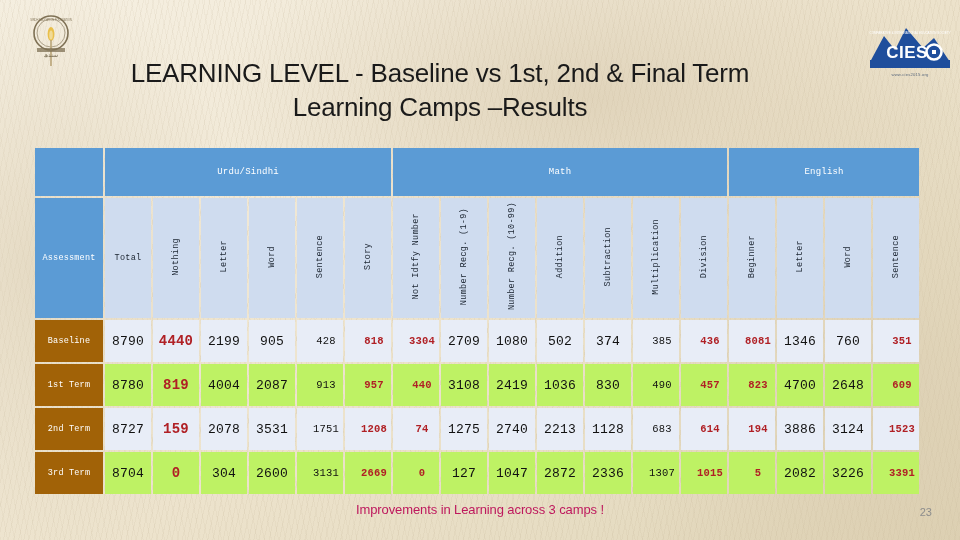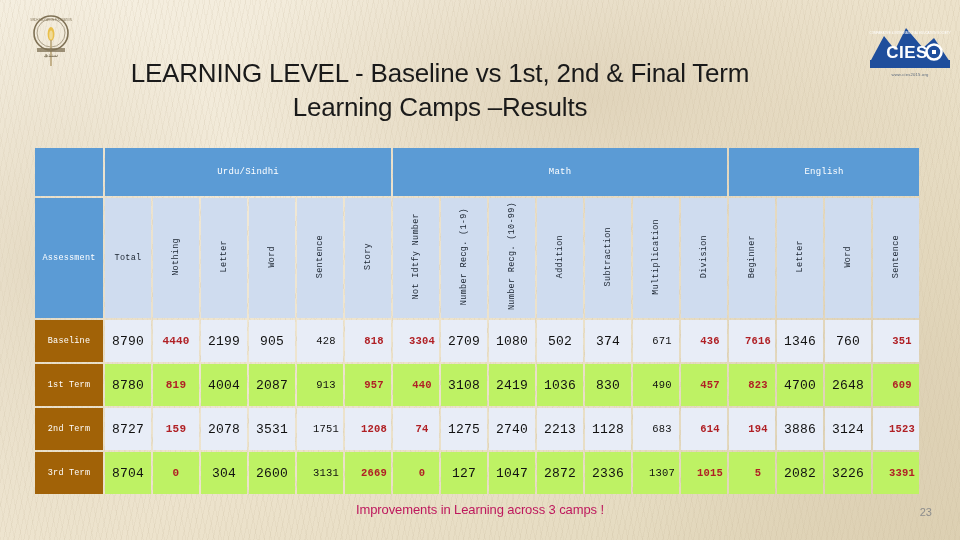--- a/index.html
+++ b/index.html
@@ -127,21 +127,21 @@
     font-size: 8.5px;
     text-align: center;
     letter-spacing: 0.2px;
   }
   tr.row-light td.val { background: #e8edf7; }
   tr.row-dark  td.val { background: #bef264; }
 
   td.val { color: #111111; font-size: 7.5px; letter-spacing: 0.2px; }
   td.val.s-sm  { font-size: 13px; margin-left: 18px; }
   td.val.s-md  { font-size: 10.5px; padding-left: 12px; }
-  td.val.s-lg  { font-size: 11px; font-weight: bold; }
+  td.val.s-lg  { font-size: 14px; font-weight: bold; }
   td.val.c-red { color: #b02025; font-weight: bold; }
   td.val.c-dark{ color: #111111; }
 
   
   #footer-note {
     position: absolute;
     left: 0; right: 0;
     top: 502px;
     text-align: center;
     font-size: 13px;
@@ -247,23 +247,23 @@
           <td class="val s-lg c-red">4440</td>
           <td class="val s-sm c-dark">2199</td>
           <td class="val s-sm c-dark">905</td>
           <td class="val s-md c-dark">428</td>
           <td class="val s-md c-red">818</td>
           <td class="val s-md c-red">3304</td>
           <td class="val s-sm c-dark">2709</td>
           <td class="val s-sm c-dark">1080</td>
           <td class="val s-sm c-dark">502</td>
           <td class="val s-sm c-dark">374</td>
-          <td class="val s-md c-dark">671</td>
+          <td class="val s-md c-dark">385</td>
           <td class="val s-md c-red">436</td>
-          <td class="val s-md c-red">7616</td>
+          <td class="val s-md c-red">8081</td>
           <td class="val s-sm c-dark">1346</td>
           <td class="val s-sm c-dark">760</td>
           <td class="val s-md c-red">351</td>
         </tr>
         <tr class="data row-dark">
           <td class="rowlabel">1st Term</td>
           <td class="val s-sm c-dark">8780</td>
           <td class="val s-lg c-red">819</td>
           <td class="val s-sm c-dark">4004</td>
           <td class="val s-sm c-dark">2087</td>

